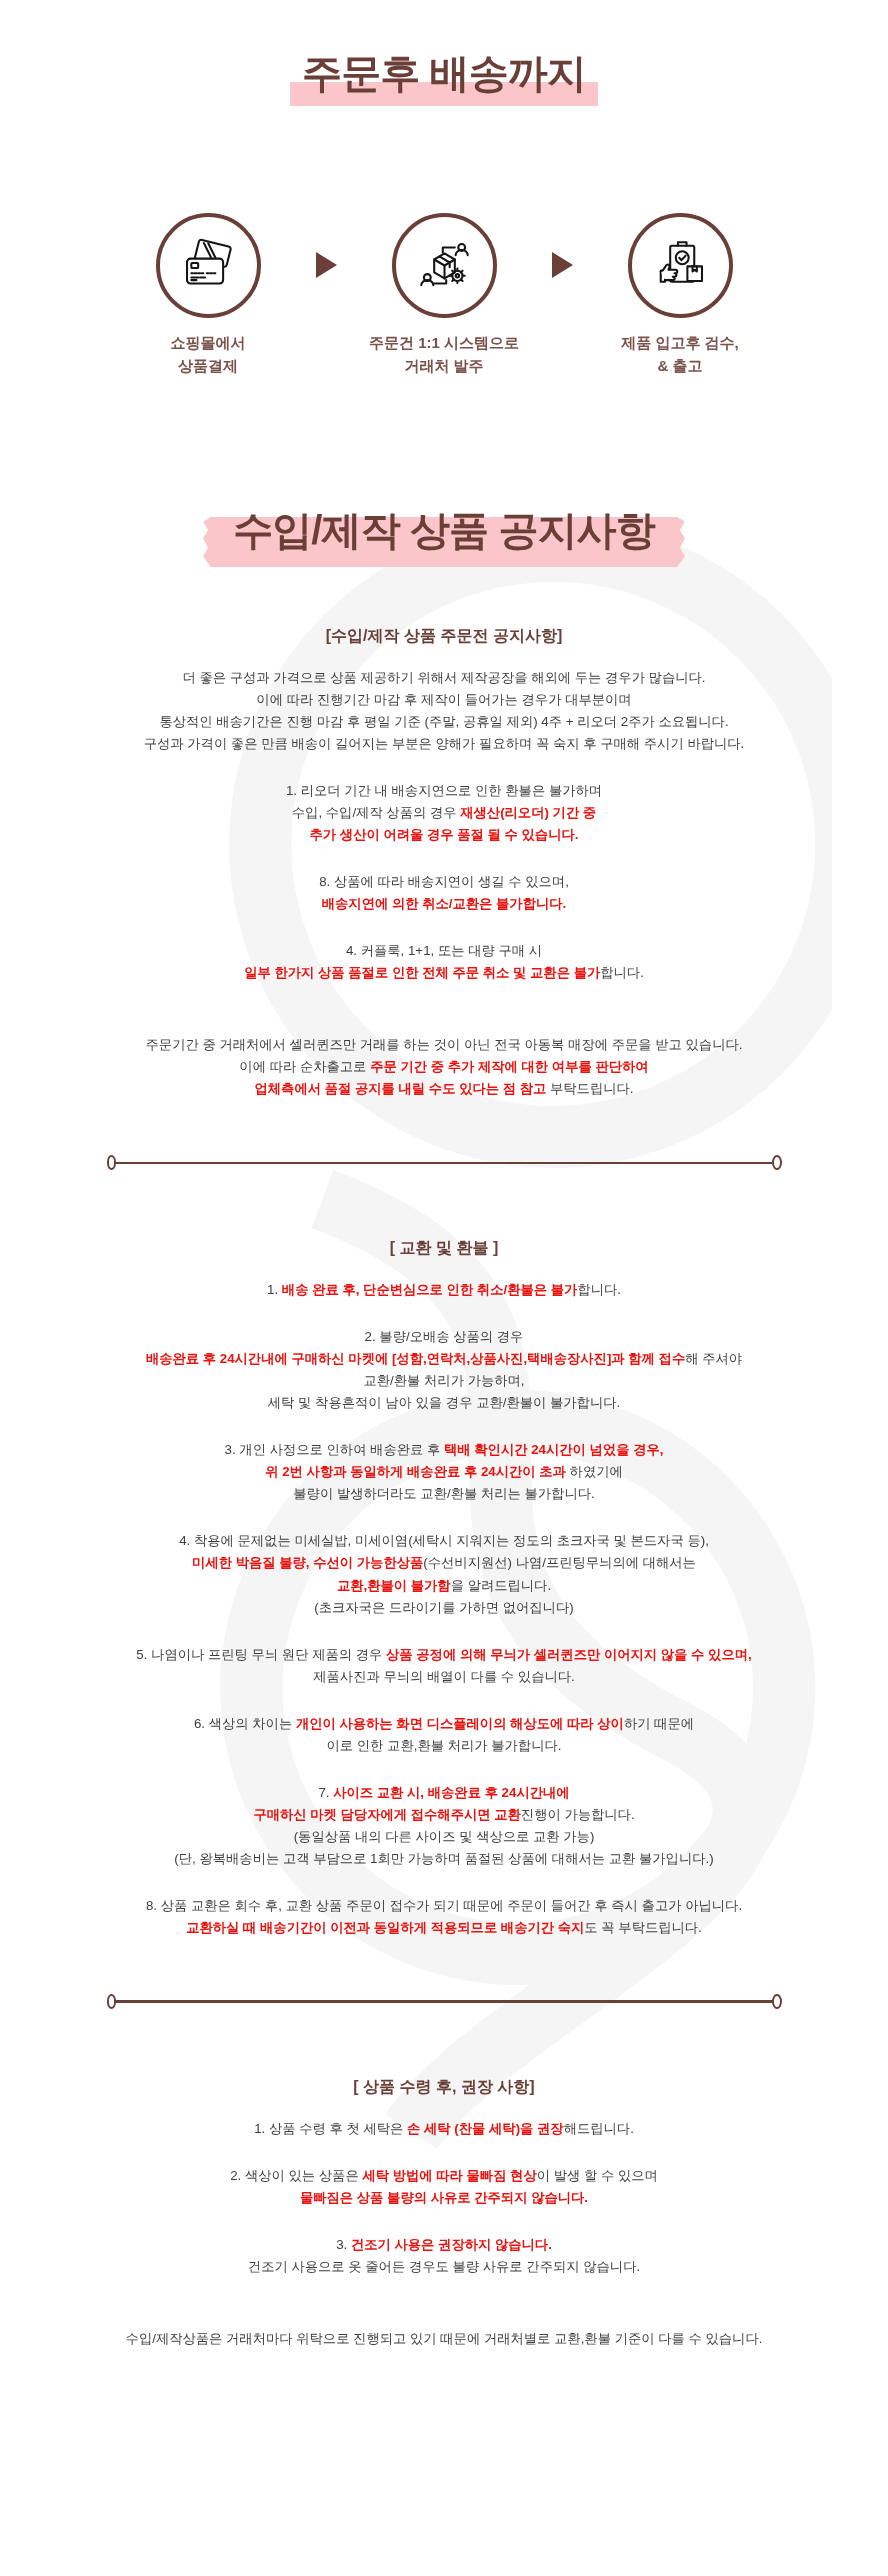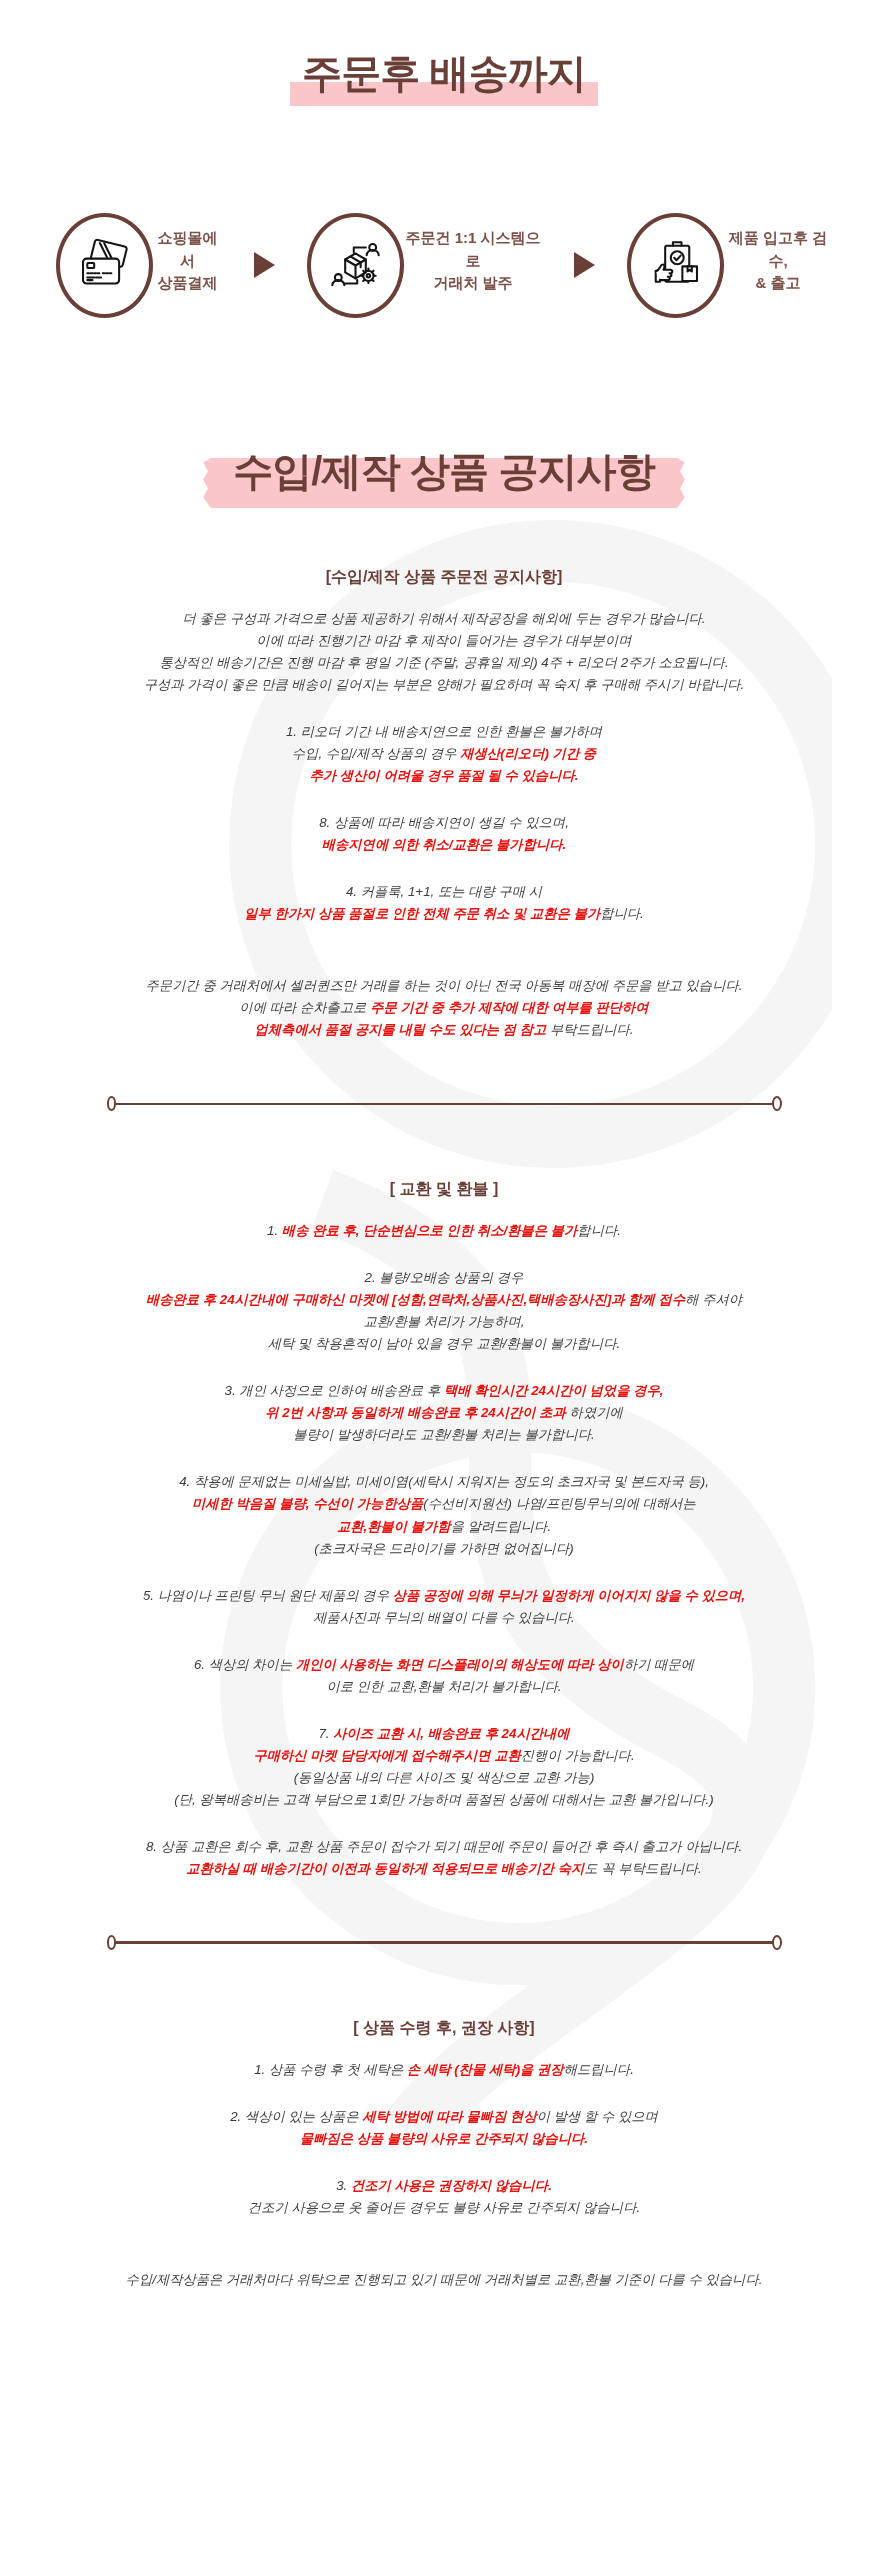--- a/index.html
+++ b/index.html
@@ -18,38 +18,38 @@
   }
   .watermark{position:absolute;left:0;top:0;z-index:0;pointer-events:none;}
   .content{position:relative;z-index:1;}
 
   
   .hero{padding-top:46px;}
   .title-hl{display:inline-block;font-size:40px;font-weight:800;letter-spacing:-0.9px;color:var(--brown);
     background:linear-gradient(180deg, transparent 58%, var(--pink) 58%, var(--pink) 96%, transparent 96%);
     padding:0 12.4px 7px;}
   .steps{display:flex;justify-content:center;align-items:flex-start;gap:32px;margin-top:105px;}
-  .step{display:flex;flex-direction:row;align-items:flex-start;min-width:151px;}
+  .step{display:flex;flex-direction:column;align-items:center;min-width:151px;}
   .step-circle{width:105px;height:105px;border:4.4px solid var(--brown);border-radius:50%;
     display:flex;align-items:center;justify-content:center;background:#fff;}
   .step-label{margin-top:14px;font-size:15px;line-height:1.5;color:var(--label);white-space:pre-line;font-weight:600;}
   .arrow{width:0;height:0;border-left:21px solid var(--brown);
     border-top:13.3px solid transparent;border-bottom:13.3px solid transparent;margin-top:39px;}
   .icon-svg{stroke:#141414;fill:none;stroke-width:2.4;stroke-linecap:round;stroke-linejoin:round;}
 
   
   .banner{display:inline-block;position:relative;margin-top:126px;padding:0 30px;}
   .banner::before{content:"";position:absolute;left:0;right:0;top:14px;bottom:-9px;background:var(--pink);
     clip-path:polygon(1.6% 0,98.4% 0,100% 9%,99% 26%,100% 43%,99% 61%,100% 79%,98.4% 100%,1.6% 100%,0 79%,1% 61%,0 43%,1% 26%,0 9%);
     z-index:-1;}
   .banner .txt{display:block;font-size:40px;font-weight:800;letter-spacing:-0.9px;color:var(--brown);}
 
   
   .sec-h{color:var(--brown);font-weight:700;font-size:16px;margin-top:68px;}
-  .para{font-size:13.3px;line-height:1.66;color:var(--body);white-space:pre-line;margin:25px auto 0;max-width:835px;font-style:italic;}
+  .para{font-size:13.3px;line-height:1.66;color:var(--body);white-space:pre-line;margin:25px auto 0;max-width:835px;}
   .para.first{margin-top:19.5px;}
   .para.gap-lg{margin-top:50px;}
   .seg-red{color:var(--red);font-weight:700;}
 
   .divider{display:flex;align-items:center;width:675px;margin:55px auto 0;}
   .divider .dot{width:9.8px;height:15px;border:2.7px solid var(--brown);border-radius:50%;background:#fff;flex:0 0 auto;}
   .divider .line{flex:1;height:2.7px;background:var(--brown);margin:0 -0.9px;}
 </style>
 </head>
 <body>
@@ -181,21 +181,21 @@
 </span><span class="seg-red">배송완료 후 24시간내에 구매하신 마켓에 [성함,연락처,상품사진,택배송장사진]과 함께 접수</span><span>해 주셔야
 교환/환불 처리가 가능하며,
 세탁 및 착용흔적이 남아 있을 경우 교환/환불이 불가합니다.</span></p>
     <p class="para"><span>3. 개인 사정으로 인하여 배송완료 후 </span><span class="seg-red">택배 확인시간 24시간이 넘었을 경우,
 위 2번 사항과 동일하게 배송완료 후 24시간이 초과</span><span> 하였기에
 불량이 발생하더라도 교환/환불 처리는 불가합니다.</span></p>
     <p class="para"><span>4. 착용에 문제없는 미세실밥, 미세이염(세탁시 지워지는 정도의 초크자국 및 본드자국 등),
 </span><span class="seg-red">미세한 박음질 불량, 수선이 가능한상품</span><span>(수선비지원선) 나염/프린팅무늬의에 대해서는
 </span><span class="seg-red">교환,환불이 불가함</span><span>을 알려드립니다.
 (초크자국은 드라이기를 가하면 없어집니다)</span></p>
-    <p class="para"><span>5. 나염이나 프린팅 무늬 원단 제품의 경우 </span><span class="seg-red">상품 공정에 의해 무늬가 일정하게 이어지지 않을 수 있으며,</span><span>
+    <p class="para"><span>5. 나염이나 프린팅 무늬 원단 제품의 경우 </span><span class="seg-red">상품 공정에 의해 무늬가 셀러퀸즈만 이어지지 않을 수 있으며,</span><span>
 제품사진과 무늬의 배열이 다를 수 있습니다.</span></p>
     <p class="para"><span>6. 색상의 차이는 </span><span class="seg-red">개인이 사용하는 화면 디스플레이의 해상도에 따라 상이</span><span>하기 때문에
 이로 인한 교환,환불 처리가 불가합니다.</span></p>
     <p class="para"><span>7. </span><span class="seg-red">사이즈 교환 시, 배송완료 후 24시간내에
 구매하신 마켓 담당자에게 접수해주시면 교환</span><span>진행이 가능합니다.
 (동일상품 내의 다른 사이즈 및 색상으로 교환 가능)
 (단, 왕복배송비는 고객 부담으로 1회만 가능하며 품절된 상품에 대해서는 교환 불가입니다.)</span></p>
     <p class="para"><span>8. 상품 교환은 회수 후, 교환 상품 주문이 접수가 되기 때문에 주문이 들어간 후 즉시 출고가 아닙니다.
 </span><span class="seg-red">교환하실 때 배송기간이 이전과 동일하게 적용되므로 배송기간 숙지</span><span>도 꼭 부탁드립니다.</span></p>
 

